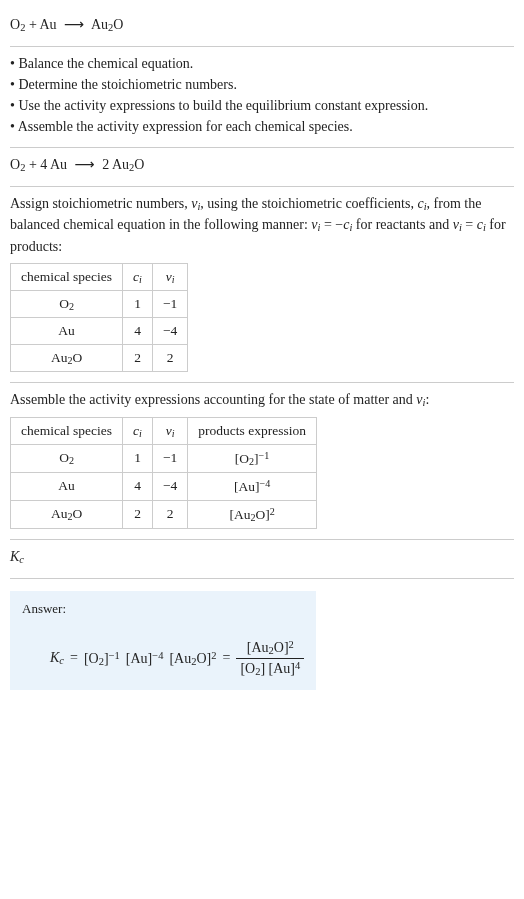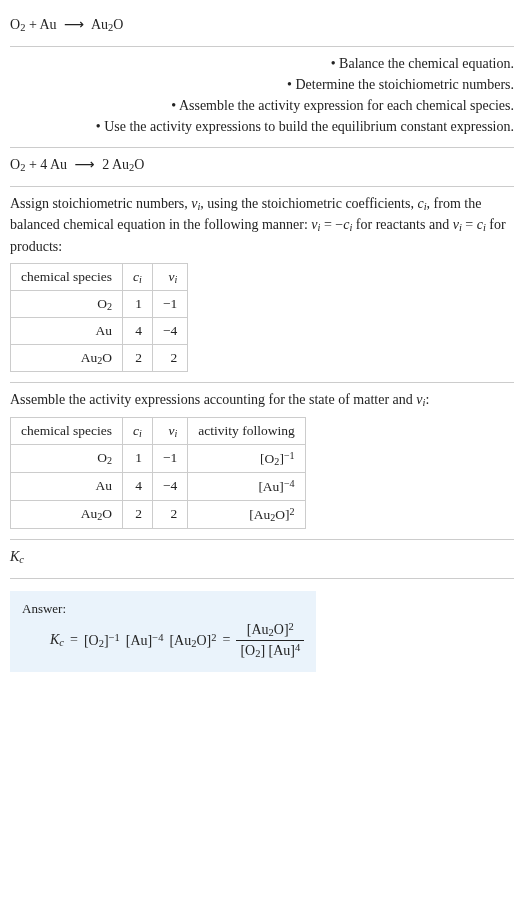--- a/index.html
+++ b/index.html
@@ -25,64 +25,64 @@
   sup { font-size: 0.75em; vertical-align: 4px; }
   .ital { font-style: italic; }
   .arrow { padding: 0 4px; }
   table.data {
     border-collapse: collapse;
     margin-top: 6px;
   }
   table.data th, table.data td {
     border: 1px solid #ccc;
     padding: 5px 10px;
-    text-align: right;
+    text-align: center;
     font-weight: normal;
     font-size: 13.5px;
   }
   table.data th { background: #fff; }
   .answerbox {
     background: #eaf3fb;
     padding: 10px 12px 12px 12px;
     margin-top: 6px;
     display: inline-block;
   }
-  .answerbox .label { font-size: 13px; margin-bottom: 4px; }
+  .answerbox .label { font-size: 13px; margin-bottom: 22px; }
   .eqline {
     display: flex;
     align-items: center;
     gap: 6px;
     padding-left: 28px;
   }
   .frac {
     display: inline-flex;
     flex-direction: column;
     align-items: center;
     vertical-align: middle;
     line-height: 1.15;
   }
   .frac .num { padding: 0 4px 1px 4px; }
   .frac .den { border-top: 1px solid #222; padding: 1px 4px 0 4px; }
-  .bullet { margin-left: 8px; text-align: right; }
+  .bullet { margin-left: 0; }
 </style>
 </head>
 <body>
 
 <div class="section">
   <div class="line">
     <span><span>O</span><sub>2</sub></span><span> + Au </span><span class="arrow">⟶</span><span><span> Au</span><sub>2</sub><span>O</span></span>
   </div>
 </div>
 <hr class="sep">
 
 <div class="section">
   <div class="line bullet">• Balance the chemical equation.</div>
   <div class="line bullet">• Determine the stoichiometric numbers.</div>
+  <div class="line bullet">• Use the activity expressions to build the equilibrium constant expression.</div>
   <div class="line bullet">• Assemble the activity expression for each chemical species.</div>
-  <div class="line bullet">• Use the activity expressions to build the equilibrium constant expression.</div>
 </div>
 <hr class="sep">
 
 <div class="section">
   <div class="line">
     <span><span>O</span><sub>2</sub><span> + 4 Au </span></span><span class="arrow">⟶</span><span><span> 2 Au</span><sub>2</sub><span>O</span></span>
   </div>
 </div>
 <hr class="sep">
 
@@ -120,21 +120,21 @@
 <div class="section">
   <div class="line">
     <span>Assemble the activity expressions accounting for the state of matter and </span><span class="ital">ν</span><sub class="ital">i</sub><span>:</span>
   </div>
   <table class="data">
     <tbody>
         <tr>
       <th>chemical species</th>
       <th><span class="ital">c</span><sub class="ital">i</sub></th>
       <th><span class="ital">ν</span><sub class="ital">i</sub></th>
-      <th>activity following</th>
+      <th>products expression</th>
     </tr>
     <tr>
       <td><span>O</span><sub>2</sub></td>
       <td>1</td>
       <td>−1</td>
       <td><span>[O</span><sub>2</sub><span>]</span><sup>−1</sup></td>
     </tr>
     <tr>
       <td>Au</td>
       <td>4</td>

